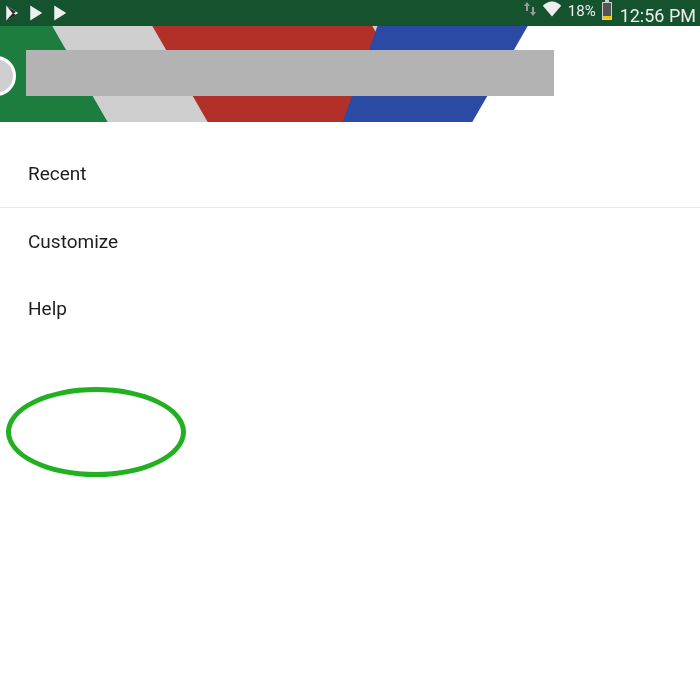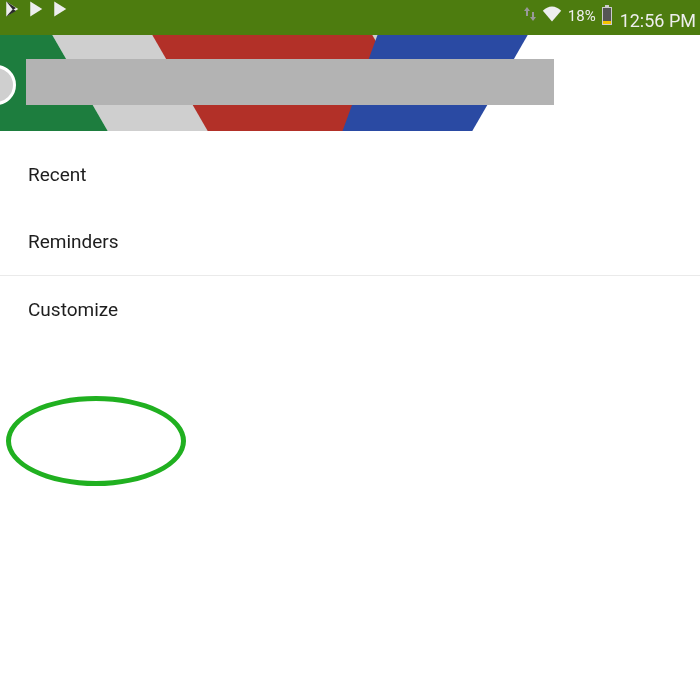--- a/index.html
+++ b/index.html
@@ -5,24 +5,24 @@
     * { margin: 0; padding: 0; box-sizing: border-box; }
     body {
       width: 700px;
       height: 700px;
       font-family: Roboto, Arial, sans-serif;
       background: #fff;
       overflow: hidden;
       position: relative;
     }
     .status-bar {
-      height: 35px;
-      background: #4d7c0f;
+      height: 26px;
+      background: #14532d;
       display: flex;
-      align-items: flex-start;
+      align-items: flex-end;
       position: relative;
       color: #eee;
     }
     .status-icons-left {
       display: flex;
       align-items: center;
       gap: 6px;
       padding-left: 4px;
     }
     .status-icons-right {
@@ -88,21 +88,21 @@
       border: 3px solid #fff;
     }
     .menu-toggle {
       position: absolute;
       right: 22px;
       top: 46px;
     }
     .menu-toggle svg { width: 16px; height: 12px; fill: #fff; }
     .menu-list {
       position: relative;
-      padding-top: 10px;
+      padding-top: 18px;
     }
     .menu-item {
       padding: 22px 0 22px 28px;
       font-size: 19px;
       color: #1e1e1e;
       cursor: pointer;
     }
     .divider {
       height: 1px;
       background: #eaeaea;
@@ -172,21 +172,21 @@
     <svg viewBox="0 0 16 12">
         <path d="M0 0h16L8 12z"></path>
       </svg>
   </div>
 </div>
 
 <div class="menu-list">
   <div class="menu-item">
     <span>Recent</span>
   </div>
-  <div class="menu-item">
-    <span>Reminders</span>
-  </div>
   <div class="divider"></div>
   <div class="menu-item">
     <span>Customize</span>
+  </div>
+  <div class="menu-item">
+    <span>Help</span>
   </div>
   <div class="highlight-oval" style="left:6px; top:265px;"></div>
 </div>
 
 </body></html>

